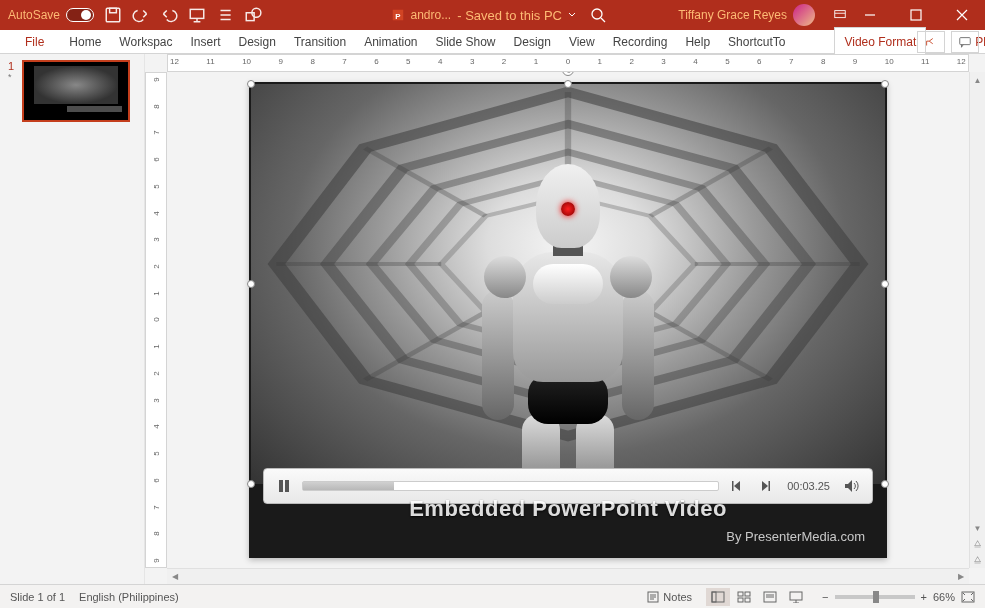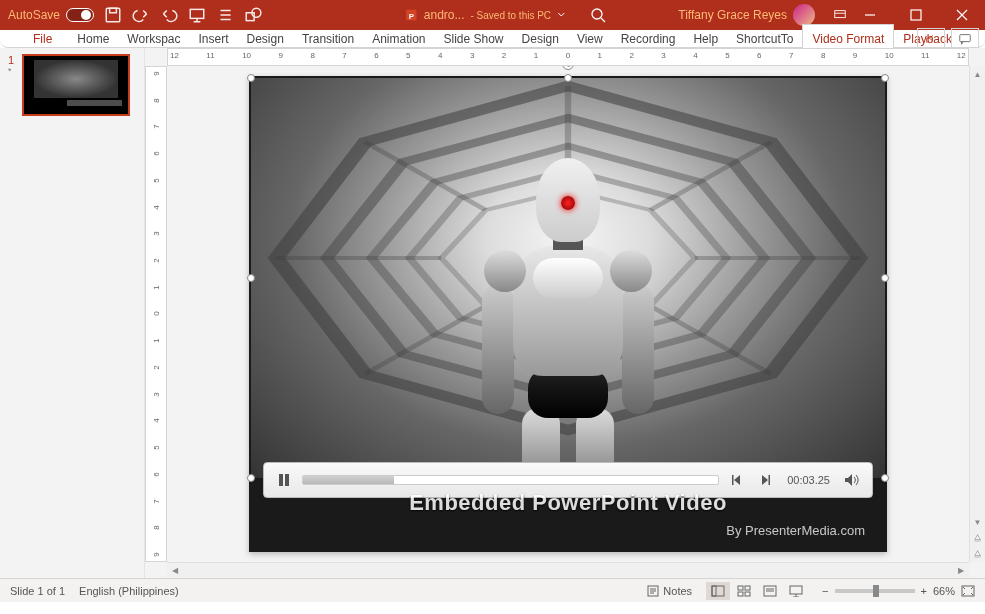--- a/index.html
+++ b/index.html
@@ -6,35 +6,35 @@
 html, body { width: 985px; height: 614px; overflow: hidden; background: #fff; }
 
 
 .titlebar { height: 30px; background: #b02e1c; display: flex; align-items: center; color: #fdba74; font-size: 12px; position: relative; }
 .autosave-group { display: flex; align-items: center; gap: 6px; padding-left: 8px; }
 .toggle { width: 28px; height: 14px; border: 1px solid #fff; border-radius: 8px; position: relative; background: rgba(0,0,0,0.25); }
 .toggle::after { content:""; position:absolute; width:10px; height:10px; background:#fff; border-radius:50%; top:1px; right:2px; }
 .qat { display: flex; gap: 10px; margin-left: 10px; align-items: center; font-size: 14px; }
 .qat .ico { width: 18px; height: 18px; display: flex; align-items: center; justify-content: center; opacity: 0.9; }
 .filename { position:absolute; left:50%; transform:translateX(-55%); display:flex; align-items:center; gap:6px; }
-.filename .saved { font-size:10px; }
+.filename .saved { font-size:13px; }
 .search-ico { position:absolute; left:590px; top:7px; width:16px; height:16px; }
 .user-area { position:absolute; right:170px; display:flex; align-items:center; gap:6px; }
 .avatar { width:22px; height:22px; border-radius:50%; background:linear-gradient(135deg,#c28,#eb8); }
 .win-ctrl { position:absolute; right:0; display:flex; }
 .win-ctrl div { width:46px; height:30px; display:flex; align-items:center; justify-content:center; }
 .mid-icons { position:absolute; right:138px; display:flex; gap:10px; align-items:center; }
 .mid-icons .ico, .win-ctrl svg { width:14px; height:14px; }
 
 
-.ribbon { height: 18px; background:#fff; border-bottom:1px solid #d4d4d4; display:flex; align-items:center; font-size:12px; padding-left:24px; gap:0; position:relative;border-radius:8px; }
+.ribbon { height: 24px; background:#fff; border-bottom:1px solid #d4d4d4; display:flex; align-items:center; font-size:12px; padding-left:16px; gap:0; position:relative; }
 .ribbon .tab { padding: 0 9px; height:30px; display:flex; align-items:center; color:#444; cursor:pointer; white-space:nowrap; }
 .ribbon .tab.file { color:#b02e1c; padding-right:16px; }
 .ribbon .tab.active { color:#b02e1c; border:1px solid #d4d4d4; border-bottom:1px solid #fff; margin-bottom:-1px; background:#fff; }
-.ribbon .tab.contextual { color:#b02e1c; }
+.ribbon .tab.contextual { color:#b02e1c;margin-left:40px; }
 .ribbon-right { position:absolute; right:6px; display:flex; gap:6px; }
 .ribbon-right .rbtn { width:28px; height:22px; border:1px solid #d4d4d4; display:flex; align-items:center; justify-content:center; font-size:12px; color:#666; }
 
 
 .main { display:flex; height: 530px; background:#f3f3f3; }
 .thumb-pane { width:145px; background:#f3f3f3; border-right:1px solid #e5e5e5; padding-top:6px; }
 .thumb-wrap { display:flex; padding-left:8px; }
 .thumb-num { font-size:11px; color:#b02e1c; width:14px; }
 .thumb-star { font-size:9px; color:#777; }
 .thumb { width:108px; height:62px; border:2px solid #c43e1c; background:#000; position:relative; overflow:hidden; }

